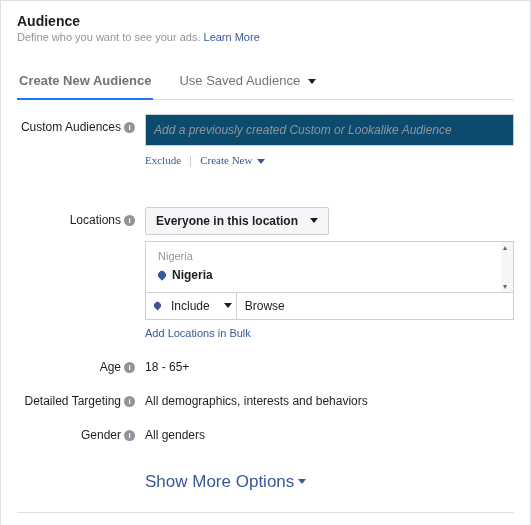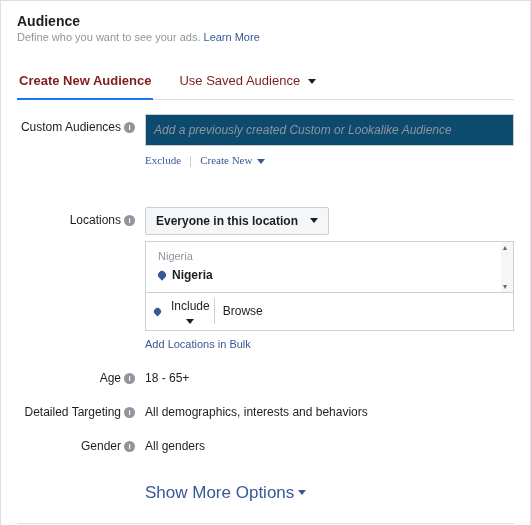--- a/index.html
+++ b/index.html
@@ -2,21 +2,21 @@
 <html><head>
 <meta charset="utf-8">
 <style>
 * { box-sizing: border-box; margin: 0; padding: 0; }
 body { font-family: Helvetica, Arial, sans-serif; font-size: 12px; color: #1c1e21; background: #fff; width: 531px; }
 .container { border: 1px solid #dddfe2; padding: 12px 16px 16px; }
 .title { font-size: 14px; font-weight: bold; color: #1c1e21; }
 .subtitle { font-size: 11px; color: #90949c; margin-top: 2px; }
 .subtitle a { color: #385898; text-decoration: none; }
 .tabs { display: flex; gap: 24px; border-bottom: 1px solid #dddfe2; margin-top: 20px; }
-.tab { padding: 10px 2px; font-size: 13px; cursor: pointer; color: #7f1d1d; }
+.tab { padding: 10px 2px; font-size: 13px; cursor: pointer; color: #737373; }
 .tab.active { font-weight: bold; border-bottom: 2px solid #1877f2; margin-bottom: -1px; }
 .row { display: flex; margin-top: 14px; }
 .label { width: 128px; text-align: right; padding-right: 10px; padding-top: 6px; font-size: 12px; color: #1c1e21; }
 .label .info { display: inline-block; width: 11px; height: 11px; border-radius: 50%; background: #90949c; color: #fff; font-size: 8px; line-height: 11px; text-align: center; margin-left: 3px; vertical-align: middle; font-style: normal; font-weight: bold; }
 .field { flex: 1; }
 .input-box { border: 1px solid #ccd0d5; padding: 8px; font-size: 12px; color: #90949c; background: #0c4a6e; font-style: italic; }
 .mini-links { margin-top: 8px; font-size: 11px; }
 .mini-links a { color: #385898; text-decoration: none; cursor: pointer; font-family: Liberation Serif, serif; }
 .mini-links .sep { display:inline-block; width:1px; height:11px; background:#ccd0d5; margin: 0 6px; vertical-align: middle; }
 .dropdown-btn { border: 1px solid #ccd0d5; background: #f5f6f7; padding: 6px 10px; font-size: 12px; font-weight: bold; display: inline-flex; align-items: center; gap: 12px; cursor: pointer; border-radius: 2px; }
@@ -24,21 +24,21 @@
 .caret-blue { border-top-color: #385898; }
 .loc-box { border: 1px solid #ccd0d5; margin-top: 6px; background: #fff; position: relative; }
 .loc-list { padding: 6px 8px 10px; max-height: 50px; }
 .loc-country-label { font-size: 11px; color: #90949c; padding: 2px 4px; }
 .loc-item { display: flex; align-items: center; gap: 6px; padding: 4px 4px 0; font-size: 12px; font-weight: bold; }
 .pin { width: 8px; height: 8px; border-radius: 50% 50% 50% 0; background: #385898; transform: rotate(-45deg); }
 .scroll-bar { position: absolute; right: 0; top: 0; bottom: 0; width: 12px; background: #f5f6f7; }
 .scroll-arrow { position: absolute; left: 2px; font-size: 8px; color: #606770; }
 .loc-input-row { display: flex; align-items: center; border-top: 1px solid #ccd0d5; }
 .pin2 { width: 7px; height: 7px; border-radius: 50% 50% 50% 0; background: #385898; transform: rotate(-45deg); margin: 0 6px 0 8px; }
-.include-dd { padding: 6px 4px; font-size: 12px; display: flex; align-items: center; gap: 6px; cursor: pointer; flex-direction: column; }
+.include-dd { padding: 6px 4px; font-size: 12px; display: flex; align-items: center; gap: 14px; cursor: pointer; }
 .loc-input { flex: 1; border: none; padding: 6px; font-size: 12px; outline: none; }
 .browse { padding: 6px 8px; font-size: 12px; border-left: 1px solid #ccd0d5; cursor: pointer; }
 .link-blue { color: #385898; font-size: 11px; text-decoration: none; cursor: pointer; }
 .val-text { font-size: 12px; color: #1c1e21; padding-top: 6px; }
 .show-more { color: #385898; font-size: 17px; cursor: pointer; display: inline-flex; align-items: center; gap: 4px; }
 .bottom-sep { border-top: 1px solid #dddfe2; margin-top: 20px; }
 .save-row { display: flex; margin-top: 14px; }
 .save-btn { border: 1px solid #ccd0d5; background: #f5f6f7; padding: 8px 14px; font-size: 12px; font-weight: bold; cursor: pointer; border-radius: 2px; }
 </style>
 </head>

